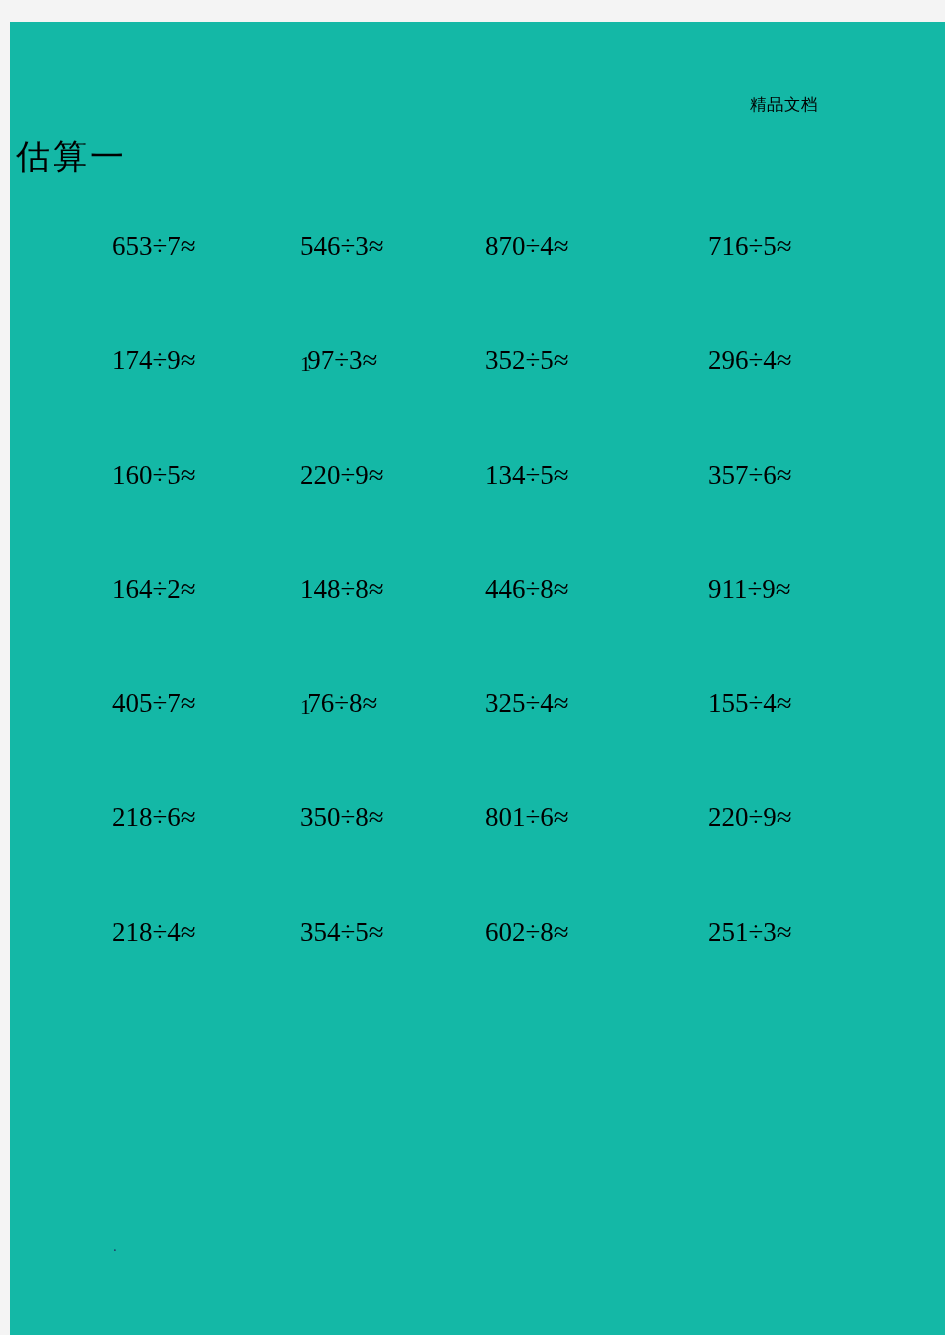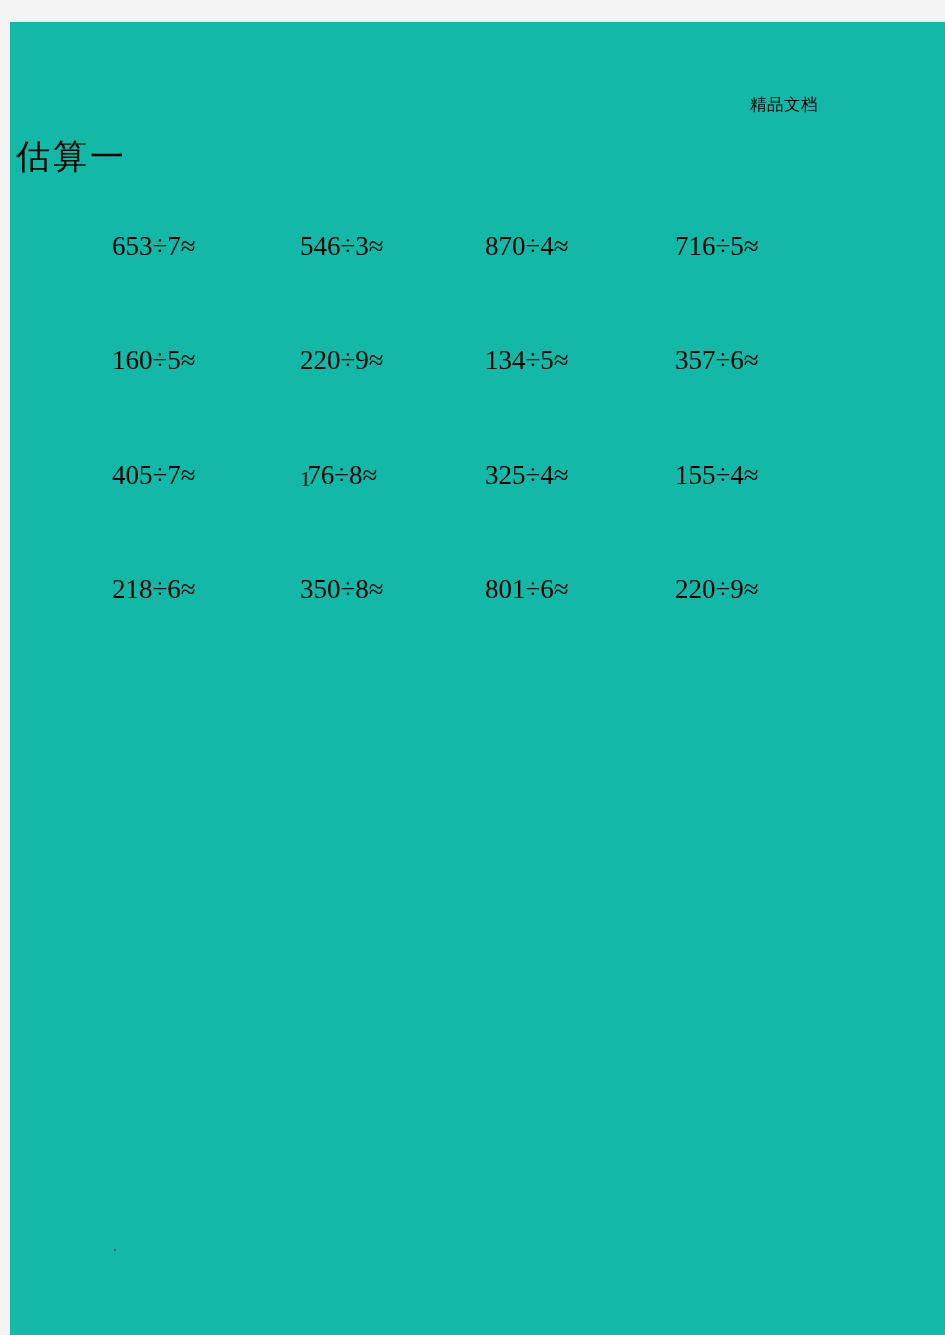--- a/index.html
+++ b/index.html
@@ -68,21 +68,21 @@
     top: 0;
     font-family: "Liberation Serif", "DejaVu Serif", serif;
     font-size: 27px;
     color: #000000;
     white-space: nowrap;
     line-height: 1;
   }
   .problem-cell.c0 { left: 10px;  }
   .problem-cell.c1 { left: 198px; }
   .problem-cell.c2 { left: 383px; }
-  .problem-cell.c3 { left: 573px; }
+  .problem-cell.c3 { left: 606px; }
 
   
   .glyph-bare-one {
     display: inline-block;
     width: 0.33em;
     position: relative;
     top: 0.10em;
     font-size: 0.80em;
     color: #000;
   }
@@ -107,34 +107,52 @@
   <div class="doc-title">估算一</div>
 
   <div class="problem-grid">
       <div class="problem-row">
         <div class="problem-cell c0">653÷7≈</div>
         <div class="problem-cell c1">546÷3≈</div>
         <div class="problem-cell c2">870÷4≈</div>
         <div class="problem-cell c3">716÷5≈</div>
       </div>
       <div class="problem-row">
+        <div class="problem-cell c0">174÷9≈</div>
+        <div class="problem-cell c1"><span class="glyph-bare-one">1</span>97÷3≈</div>
+        <div class="problem-cell c2">352÷5≈</div>
+        <div class="problem-cell c3">296÷4≈</div>
+      </div>
+      <div class="problem-row">
         <div class="problem-cell c0">160÷5≈</div>
         <div class="problem-cell c1">220÷9≈</div>
         <div class="problem-cell c2">134÷5≈</div>
         <div class="problem-cell c3">357÷6≈</div>
+      </div>
+      <div class="problem-row">
+        <div class="problem-cell c0">164÷2≈</div>
+        <div class="problem-cell c1">148÷8≈</div>
+        <div class="problem-cell c2">446÷8≈</div>
+        <div class="problem-cell c3">911÷9≈</div>
       </div>
       <div class="problem-row">
         <div class="problem-cell c0">405÷7≈</div>
         <div class="problem-cell c1"><span class="glyph-bare-one">1</span>76÷8≈</div>
         <div class="problem-cell c2">325÷4≈</div>
         <div class="problem-cell c3">155÷4≈</div>
       </div>
       <div class="problem-row">
         <div class="problem-cell c0">218÷6≈</div>
         <div class="problem-cell c1">350÷8≈</div>
         <div class="problem-cell c2">801÷6≈</div>
         <div class="problem-cell c3">220÷9≈</div>
       </div>
+      <div class="problem-row">
+        <div class="problem-cell c0">218÷4≈</div>
+        <div class="problem-cell c1">354÷5≈</div>
+        <div class="problem-cell c2">602÷8≈</div>
+        <div class="problem-cell c3">251÷3≈</div>
+      </div>
     </div>
 
   <div class="stray-mark">.</div>
 
 </div>
 
 </body></html>

